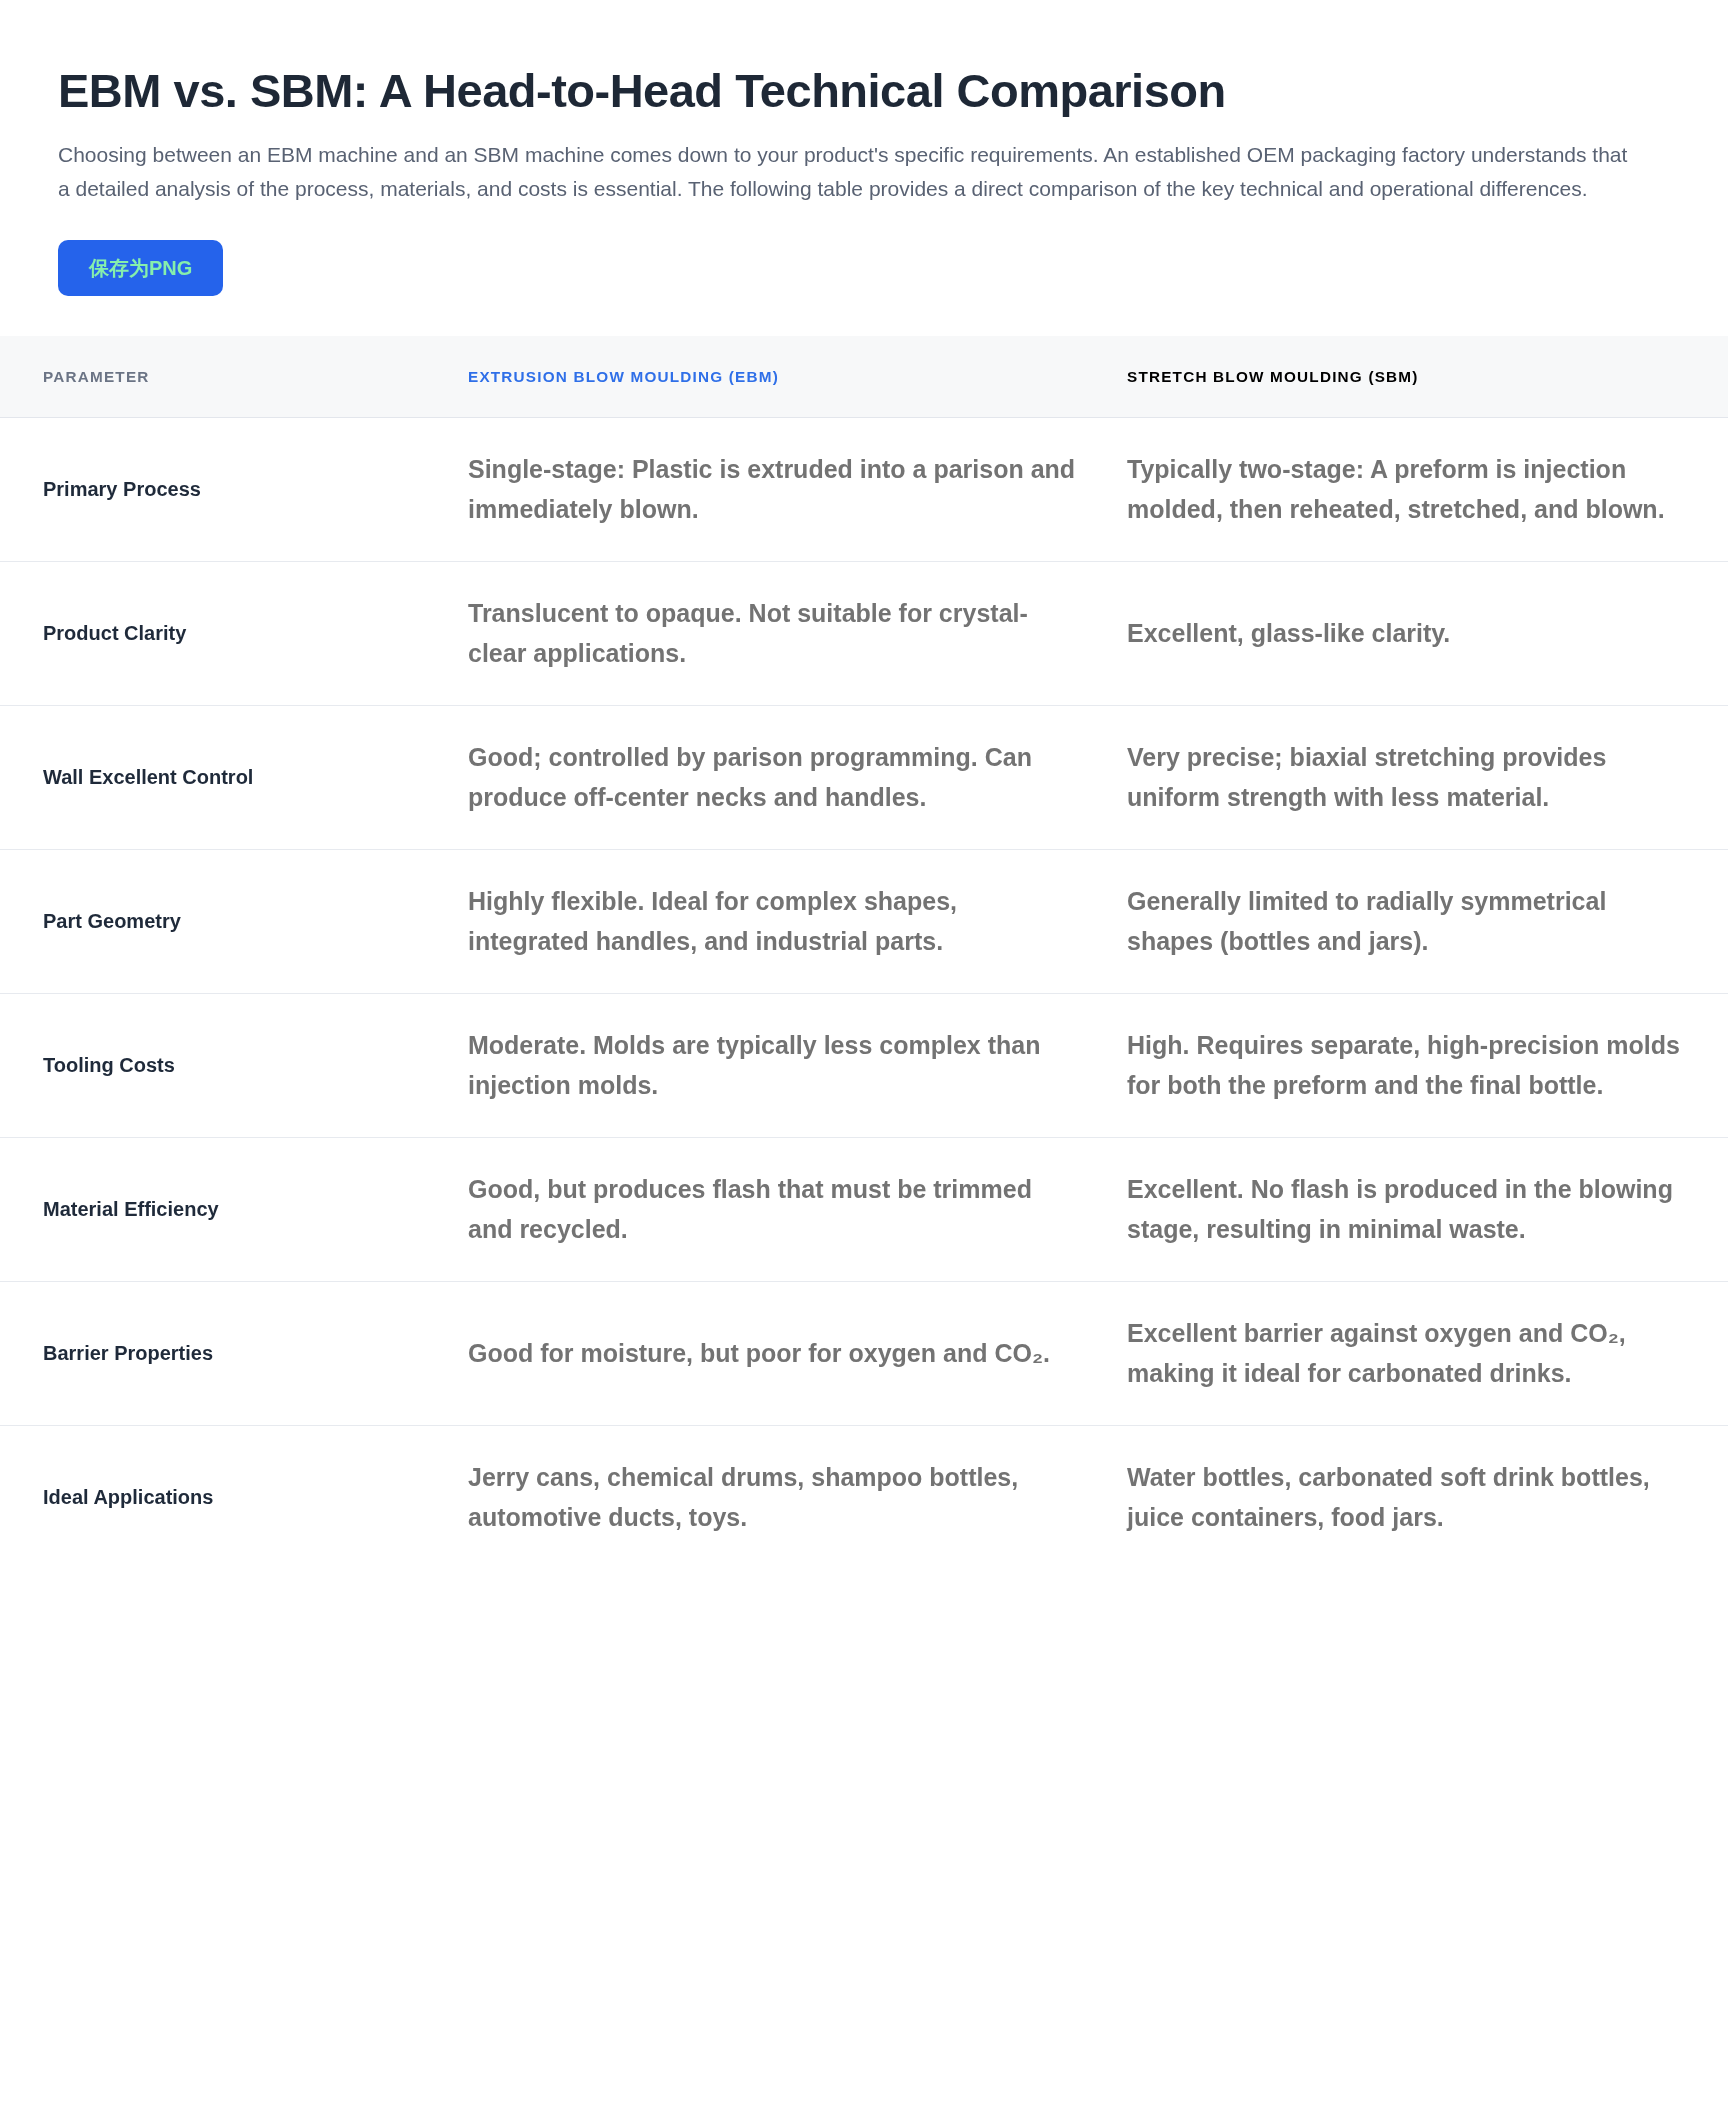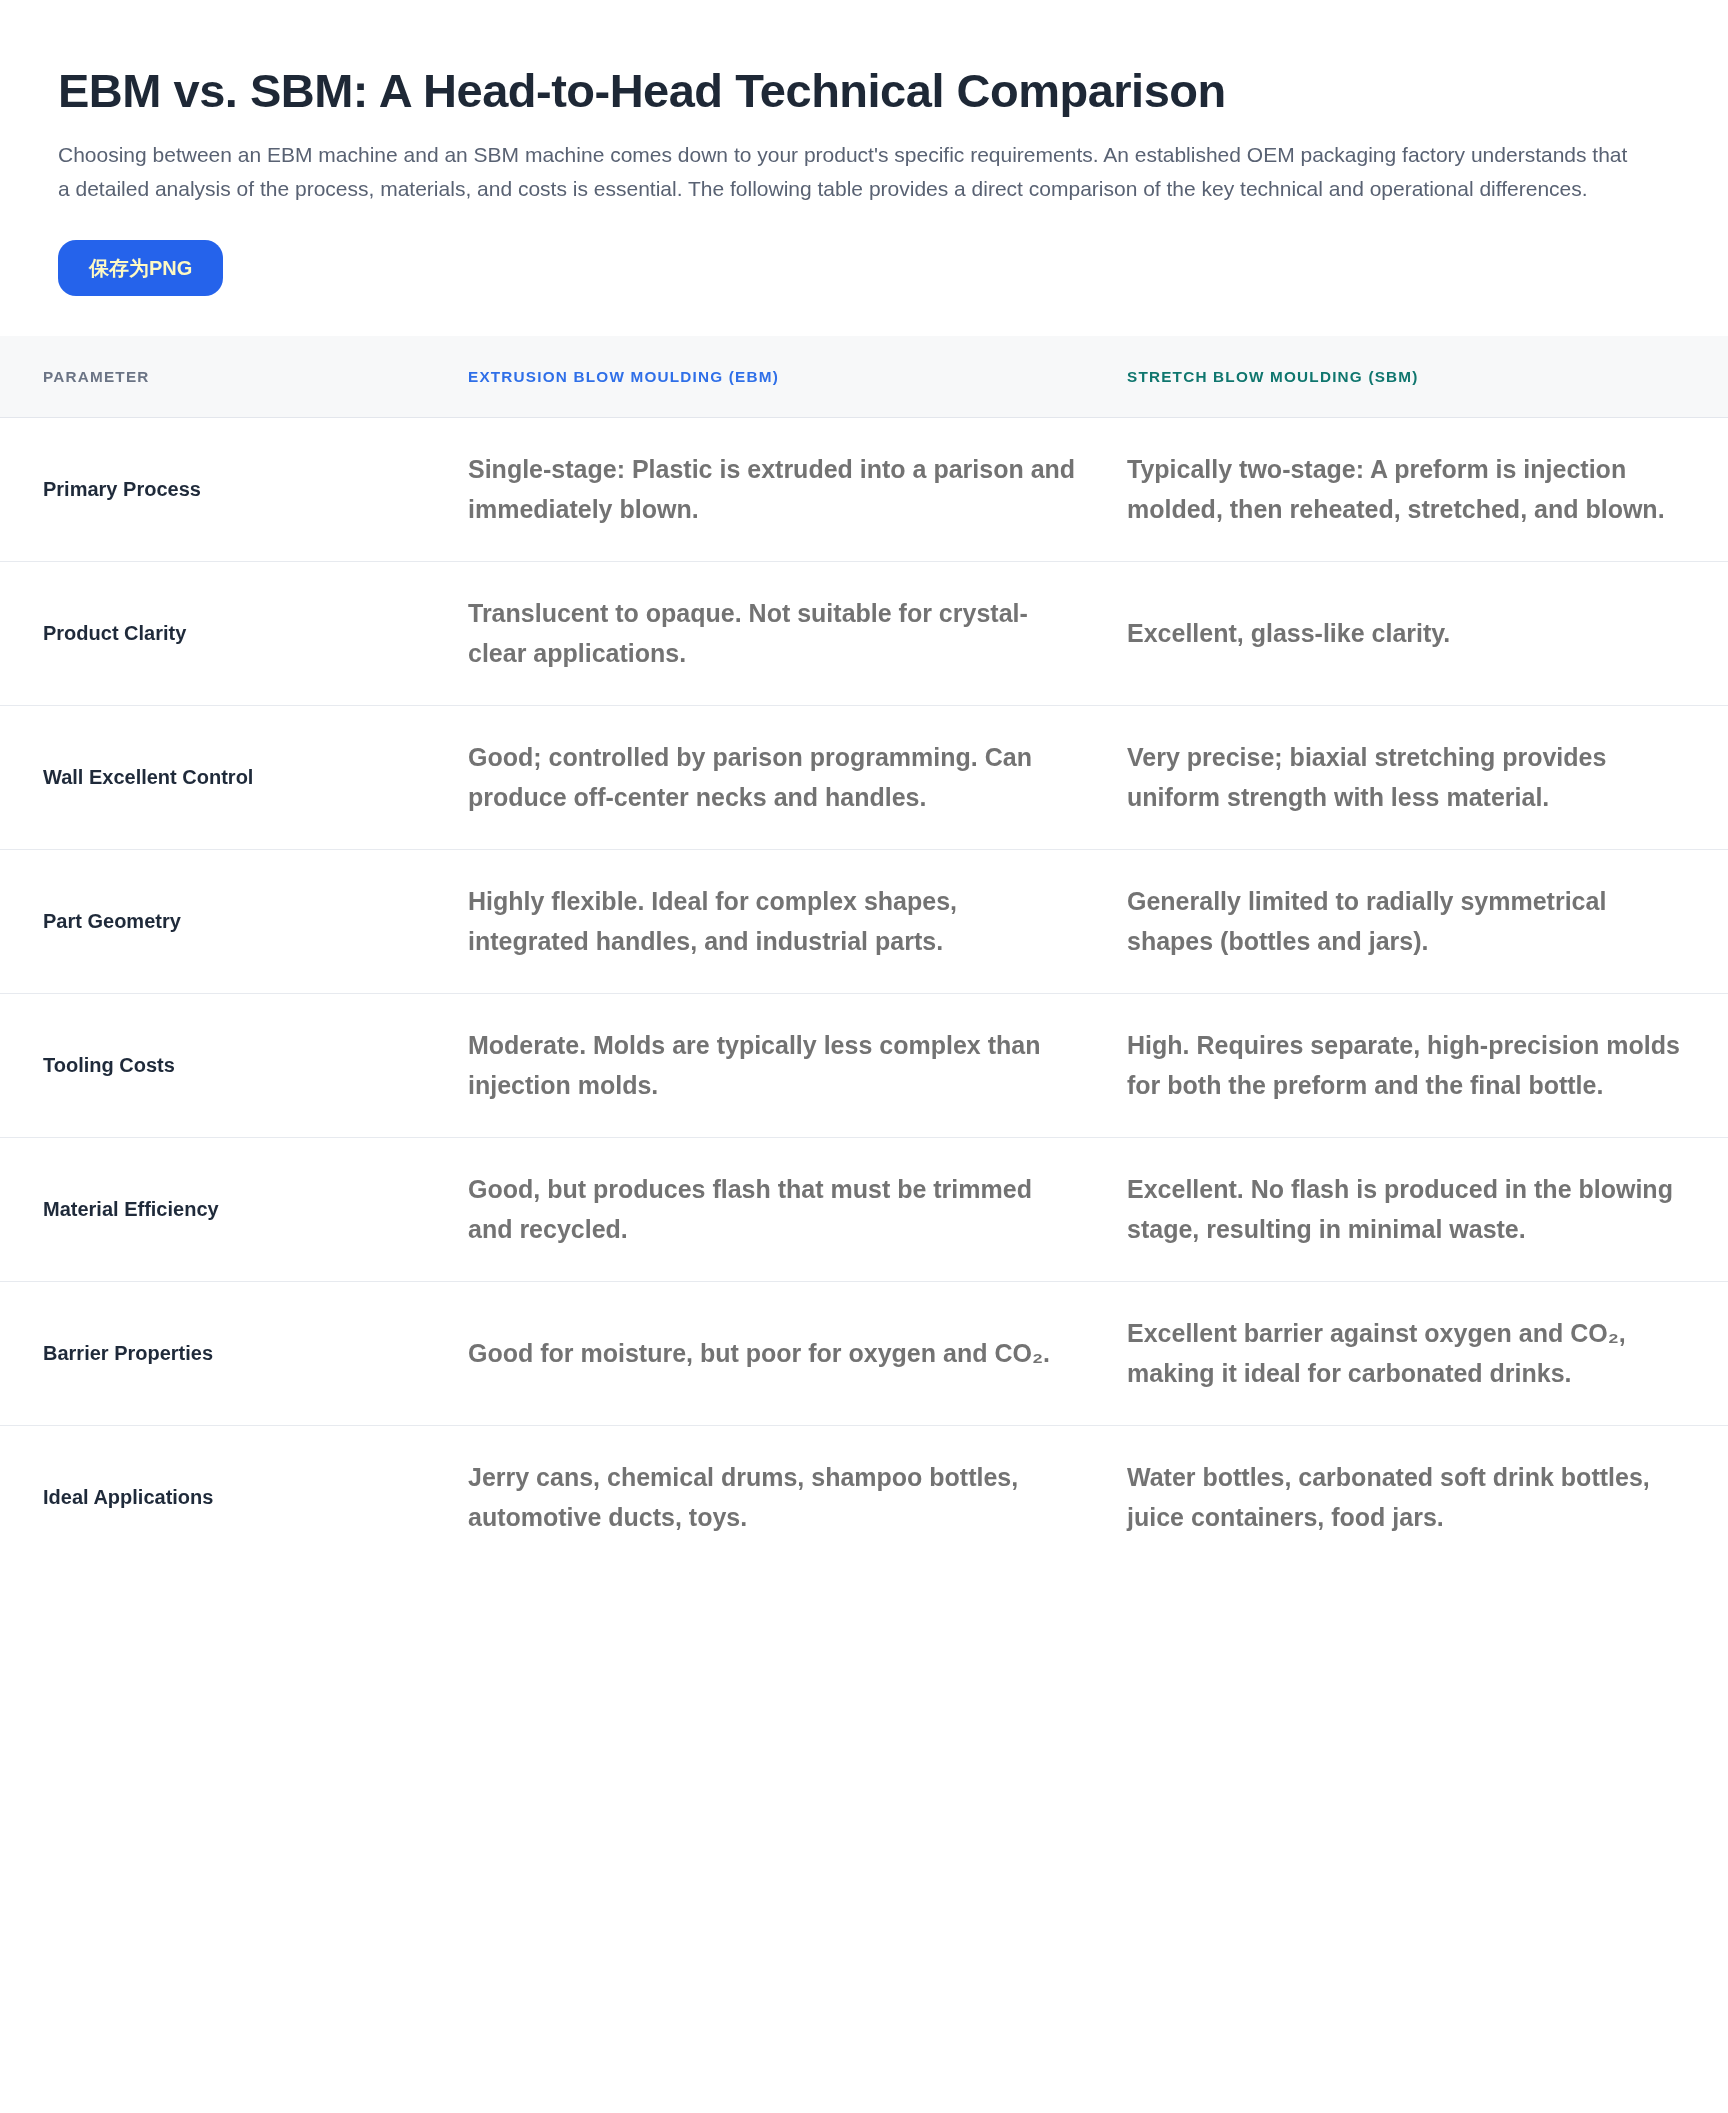--- a/index.html
+++ b/index.html
@@ -46,25 +46,25 @@
     font-weight: 400;
   }
 
   .btn-row {
     margin-top: 34px;
   }
 
   .save-png-button {
     display: inline-block;
     background: #2563eb;
-    color: #fef9c3;
+    color: #86efac;
     font-size: 20px;
     font-weight: 700;
     border: none;
-    border-radius: 18px;
+    border-radius: 10px;
     padding: 16px 31px;
     cursor: pointer;
     font-family: "Liberation Sans", "DejaVu Sans", sans-serif;
     line-height: 1.2;
   }
 
   
   .table-wrap {
     margin-top: 40px;
     width: 100%;
@@ -97,21 +97,21 @@
   thead th.th-param {
     padding-left: 43px;
     color: #6b7485;
   }
   thead th.th-ebm {
     padding-left: 18px;
     color: #2f6fe8;
   }
   thead th.th-sbm {
     padding-left: 20px;
-    color: #0f766e;
+    color: #000000;
   }
 
   tbody tr {
     border-bottom: 1.8px solid #e7eaef;
   }
   tbody tr:last-child { border-bottom: none; }
 
   tbody td {
     vertical-align: middle;
     font-size: 25px;

